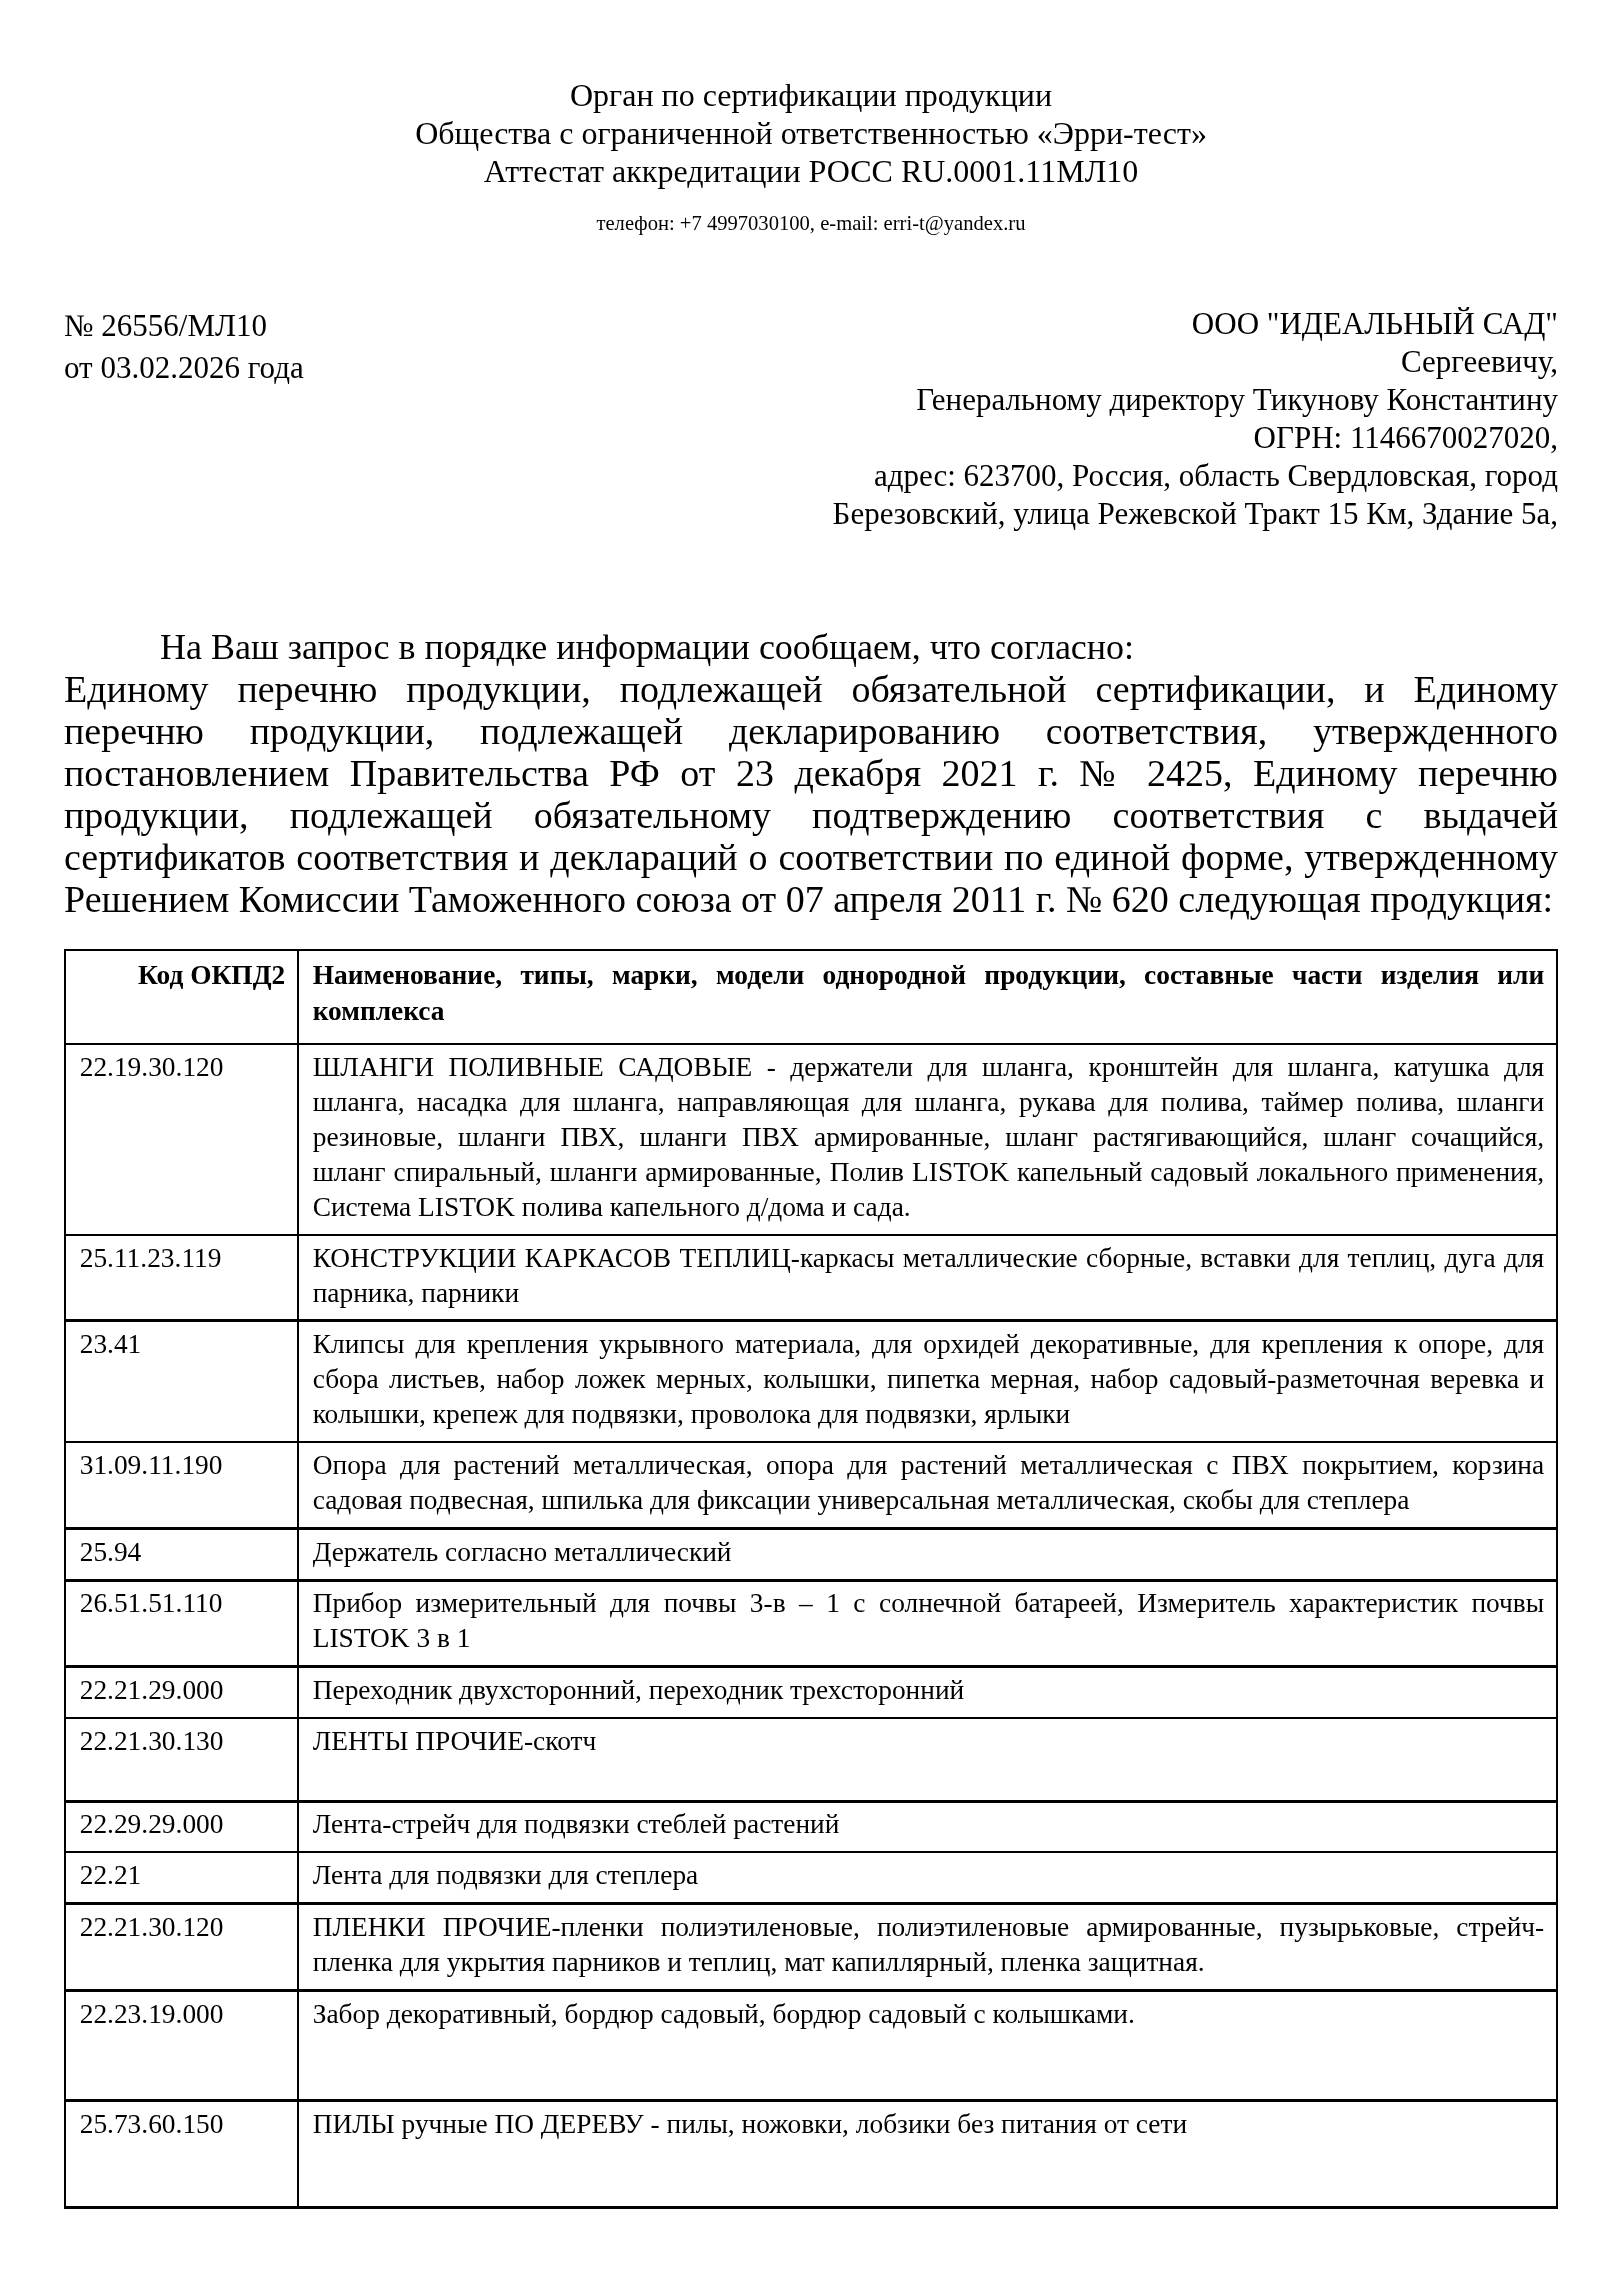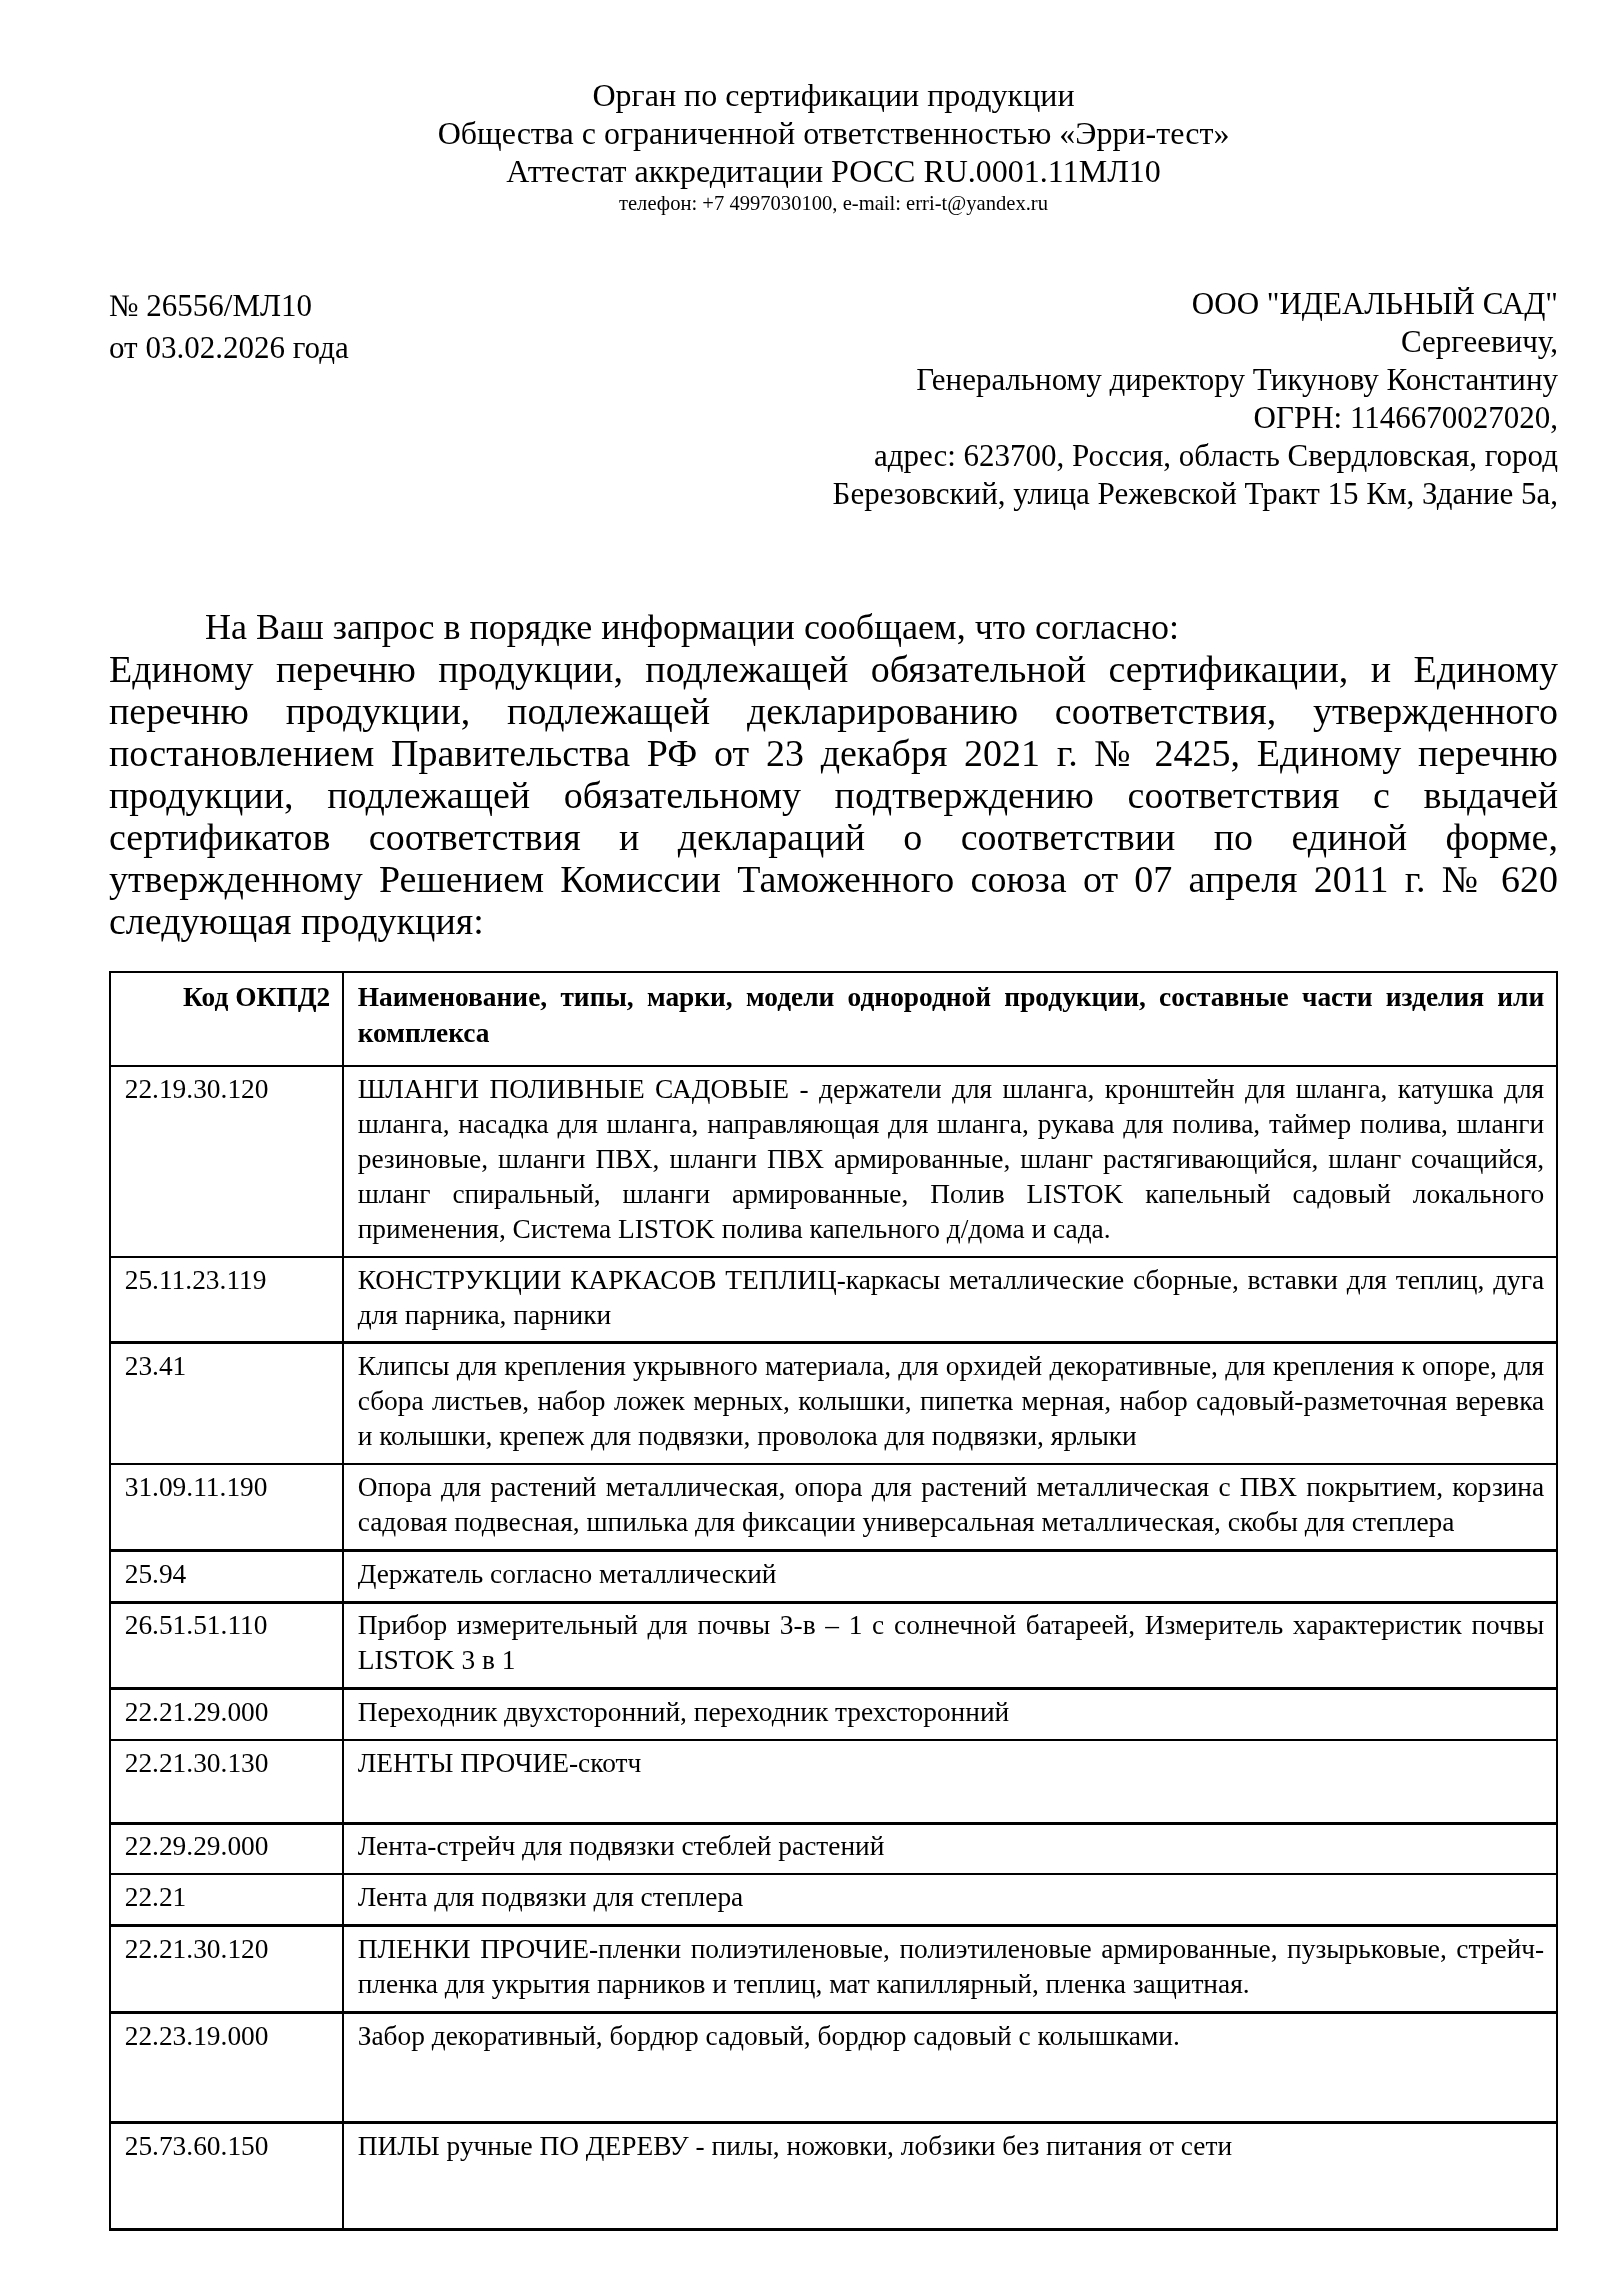--- a/index.html
+++ b/index.html
@@ -9,40 +9,41 @@
   }
   .page {
     position: relative;
     width: 1621px;
     height: 2293px;
     margin: 0 auto;
     background: #ffffff;
     color: #000000;
     font-family: "Liberation Serif", "DejaVu Serif", serif;
     box-sizing: border-box;
-    padding: 76px 63px 39px 109px;
+    padding: 76px 63px 39px 64px;
     overflow: hidden;
   }
 
   
   .letterhead { text-align: center; }
   .org-line {
     font-size: 32px;
     line-height: 38px;
     white-space: nowrap;
   }
   .letterhead-address {
     font-size: 20.6px;
     line-height: 26.5px;
     margin: 2.9px auto 0 auto;
     max-width: 1294px;
   }
   .letterhead-contact {
     font-size: 20.6px;
     line-height: 26.5px;
+    margin-top: 20px;
   }
 
   
   .ref-row {
     display: flex;
     justify-content: space-between;
     align-items: flex-start;
     margin-top: 68px;
   }
   .ref-block {

